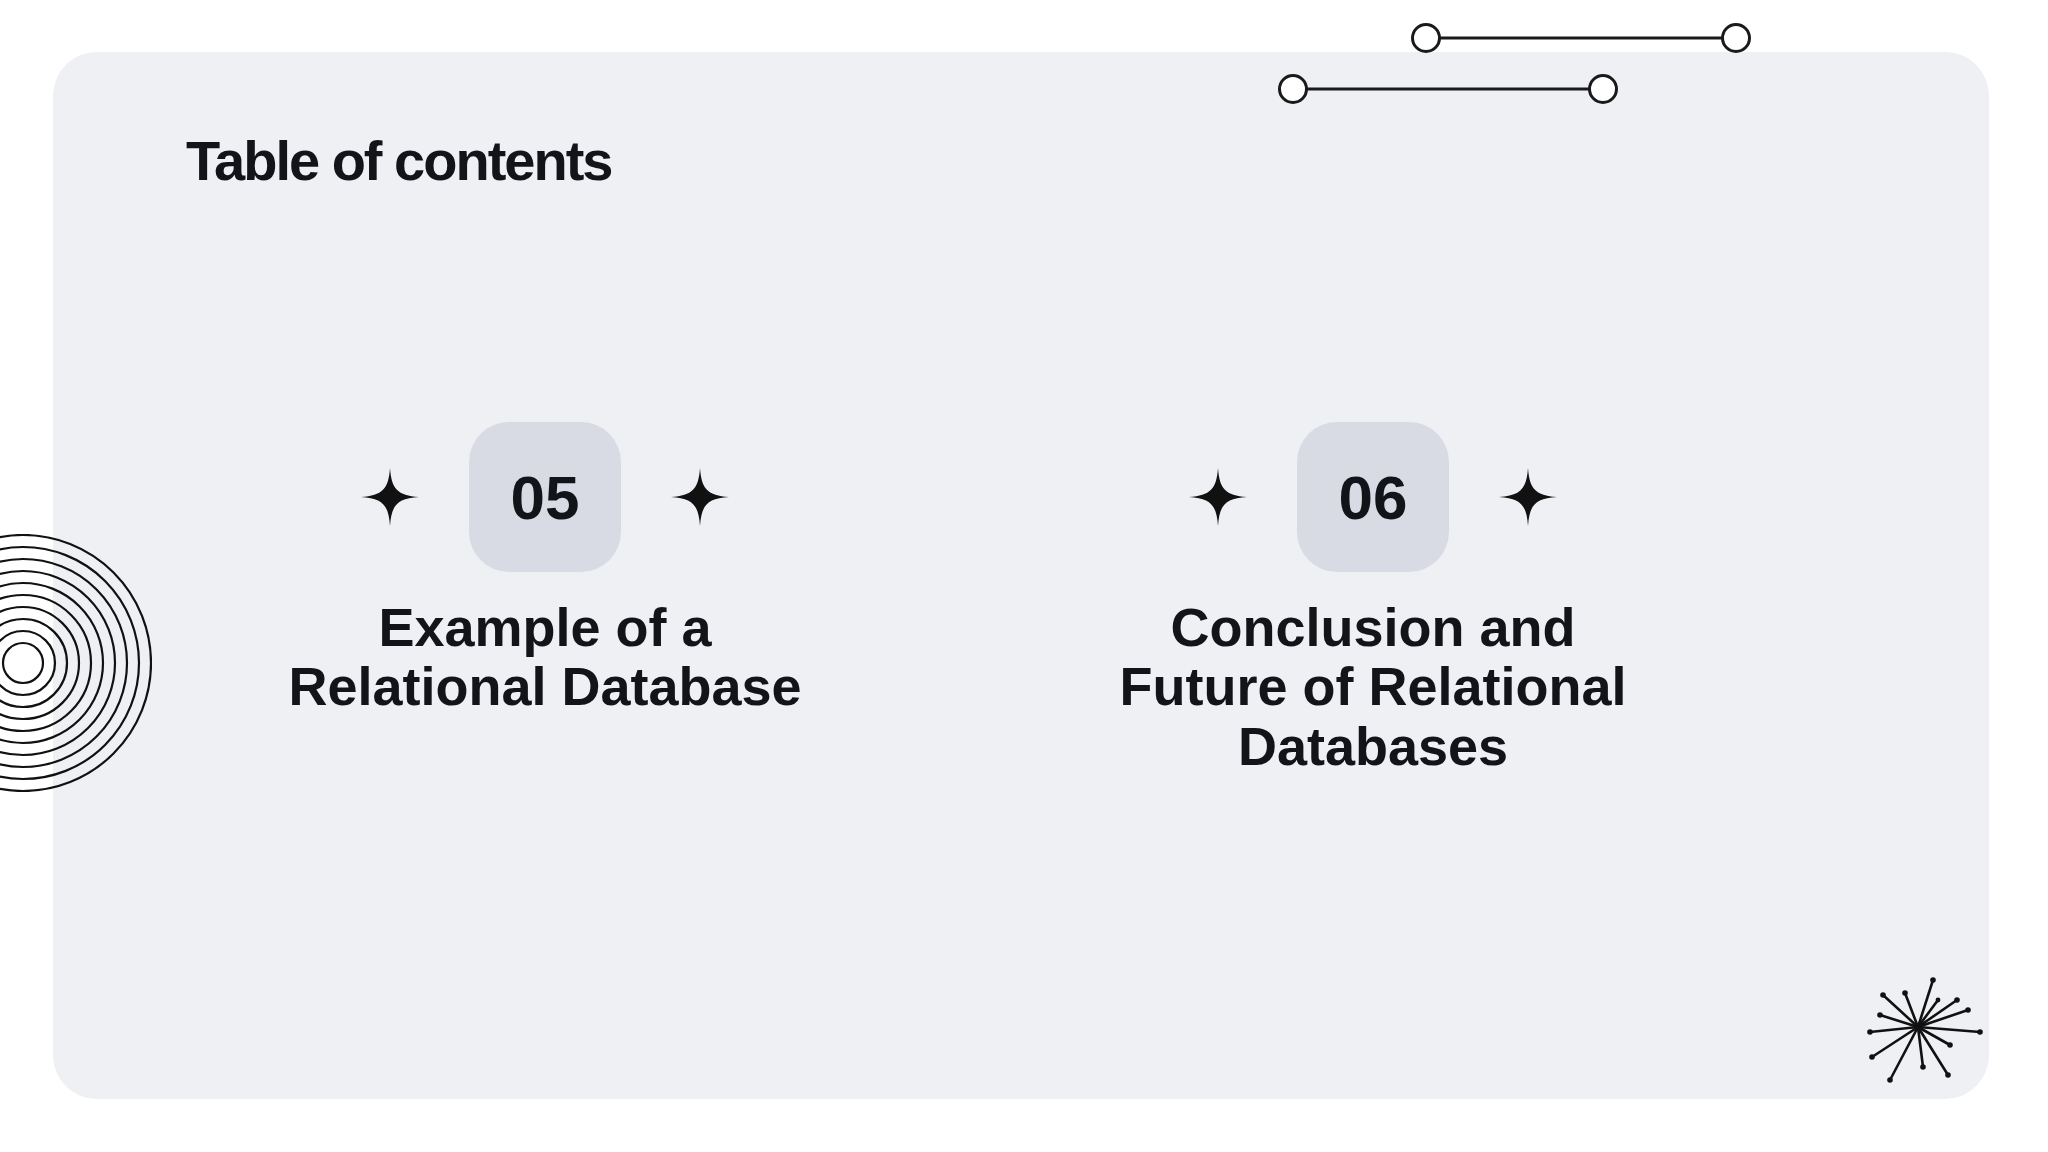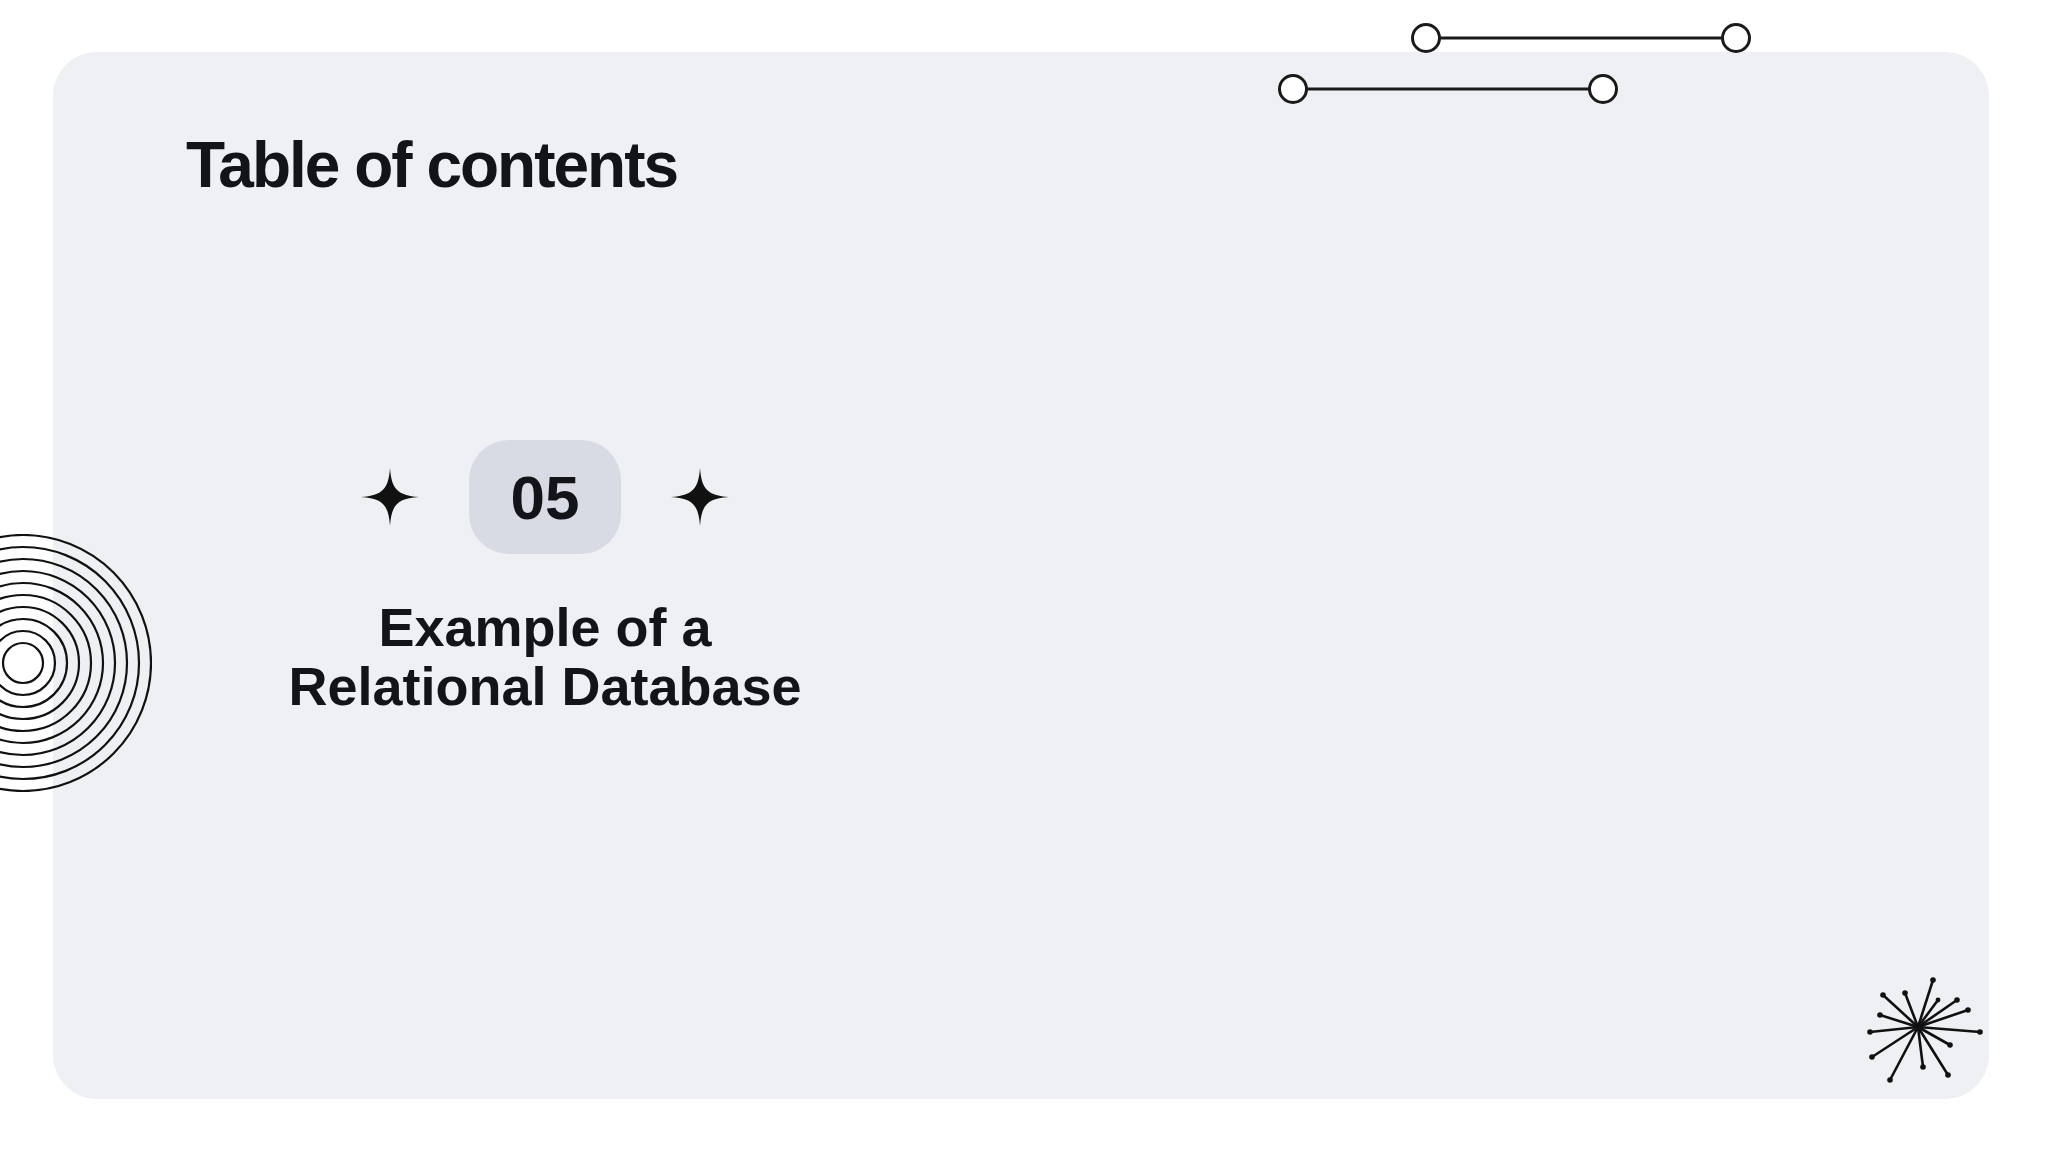--- a/index.html
+++ b/index.html
@@ -21,21 +21,21 @@
   .card {
     position: absolute; left: 53px; top: 52px;
     width: 1936px; height: 1047px;
     background: var(--card-bg);
     border-radius: 44px;
     z-index: 1;
   }
 
   .title {
     position: absolute; left: 186px; top: 130px;
-    font-size: 64px; font-weight: 700; letter-spacing: -2px;
+    font-size: 56px; font-weight: 700; letter-spacing: -2px;
     color: var(--text);
     line-height: 1.1;
     z-index: 3;
     white-space: nowrap;
   }
 
   .toc-item {
     position: absolute; top: 422px;
     width: 560px;
     display: flex; flex-direction: column; align-items: center;
@@ -45,21 +45,21 @@
   .toc-item-2 { left: 1093px; }
 
   .badge-row {
     display: flex; align-items: center; justify-content: center;
     gap: 50px; height: 150px;
   }
   .sparkle { width: 58px; height: 62px; flex: 0 0 auto; }
   .sparkle svg { width: 100%; height: 100%; display: block; }
 
   .badge {
-    width: 152px; height: 114px;
+    width: 152px; height: 150px;
     background: var(--badge-bg);
     border-radius: 40px;
     display: flex; align-items: center; justify-content: center;
     flex: 0 0 auto;
   }
   .badge-number {
     font-size: 62px; font-weight: 700; color: var(--text);
     letter-spacing: 0px;
   }
 
@@ -102,20 +102,40 @@
       <span class="sparkle">
         <svg viewBox="0 0 100 100">
             <path d="M50 0 C52.5 36 63 47.5 100 50 C63 52.5 52.5 63 50 100 C47.5 63 37 52.5 0 50 C37 47.5 47.5 36 50 0 Z" fill="#111111"></path>
           </svg>
       </span>
     </div>
     <div class="item-label">Example of a
 Relational Database</div>
   </div>
 
+  <div class="toc-item toc-item-2">
+    <div class="badge-row">
+      <span class="sparkle">
+        <svg viewBox="0 0 100 100">
+            <path d="M50 0 C52.5 36 63 47.5 100 50 C63 52.5 52.5 63 50 100 C47.5 63 37 52.5 0 50 C37 47.5 47.5 36 50 0 Z" fill="#111111"></path>
+          </svg>
+      </span>
+      <div class="badge">
+        <span class="badge-number">06</span>
+      </div>
+      <span class="sparkle">
+        <svg viewBox="0 0 100 100">
+            <path d="M50 0 C52.5 36 63 47.5 100 50 C63 52.5 52.5 63 50 100 C47.5 63 37 52.5 0 50 C37 47.5 47.5 36 50 0 Z" fill="#111111"></path>
+          </svg>
+      </span>
+    </div>
+    <div class="item-label">Conclusion and
+Future of Relational
+Databases</div>
+  </div>
 
   <div class="deco deco-connector-top">
     <svg width="352" height="42" viewBox="0 0 352 42">
       <line x1="34" y1="21" x2="318" y2="21" stroke="#1a1a1a" stroke-width="3"></line>
       <circle cx="21" cy="21" r="13.5" fill="#ffffff" stroke="#1a1a1a" stroke-width="3"></circle>
       <circle cx="331" cy="21" r="13.5" fill="#ffffff" stroke="#1a1a1a" stroke-width="3"></circle>
     </svg>
   </div>
   <div class="deco deco-connector-lower">
     <svg width="352" height="42" viewBox="0 0 352 42">

